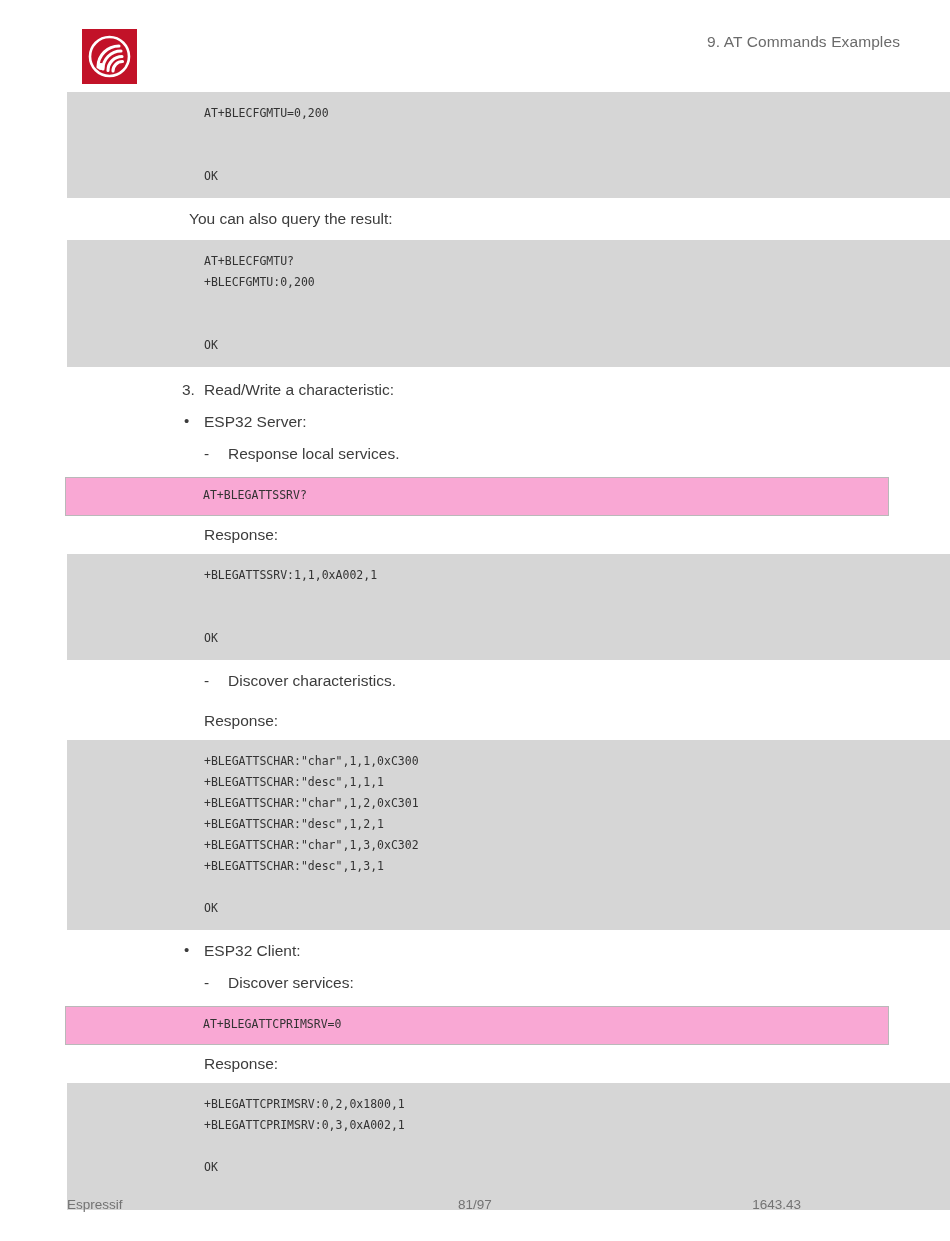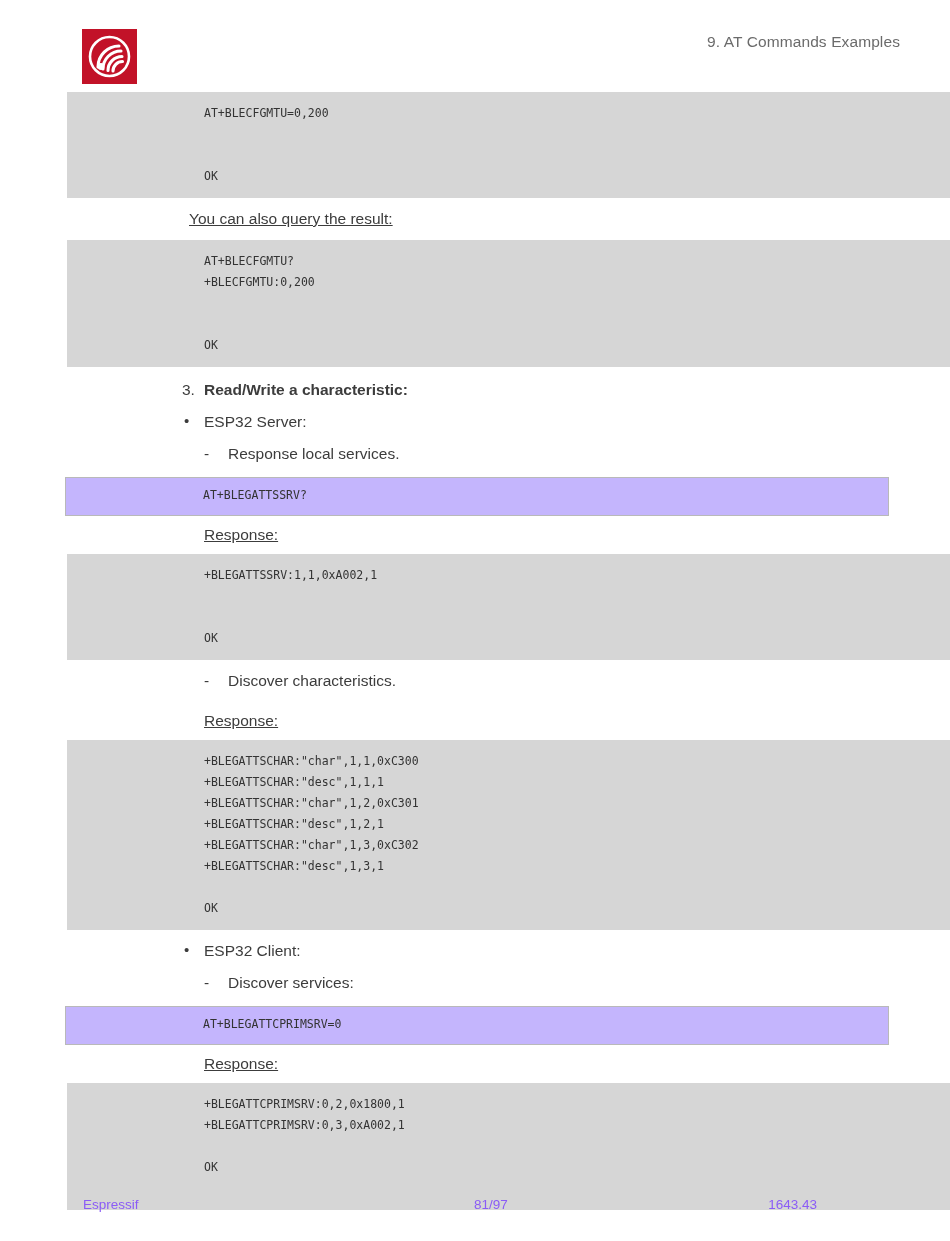--- a/index.html
+++ b/index.html
@@ -72,51 +72,50 @@
     white-space: pre;
   }
   .code-block .code-line.blank {
     color: transparent;
   }
 
   
   .code-box {
     width: 824px;
     margin-left: 65px;
-    background: #c4b5fd;
+    background: #f9a8d4;
     border: 1px solid #b9b9b9;
     padding: 7px 0 9px 0;
   }
   .code-box .code-line { padding-left: 137px; }
 
   
   .para {
     font-size: 15.5px;
     line-height: 22px;
     color: #3c3c3c;
     padding-left: 189px;
-    text-decoration: underline;
   }
   .para.resp { padding-left: 204px; }
 
   
   .ol-item {
     font-size: 15.5px;
     line-height: 22px;
     color: #3c3c3c;
     padding-left: 182px;
     position: relative;
   }
   .ol-item .marker {
     position: absolute;
     left: 182px;
     top: 0;
     width: 22px;
   }
-  .ol-item .txt { padding-left: 22px; display: inline-block; font-weight: bold; }
+  .ol-item .txt { padding-left: 22px; display: inline-block; }
 
   
   .ul-item {
     font-size: 15.5px;
     line-height: 22px;
     color: #3c3c3c;
     position: relative;
     padding-left: 204px;
   }
   .ul-item .marker {
@@ -139,26 +138,26 @@
     left: 204px;
     top: 0;
   }
   .sp-8  { height: 8px; }
   .sp-10 { height: 10px; }
   .sp-12 { height: 12px; }
 
   
   .page-footer {
     position: absolute;
-    left: 16px;
+    left: 0;
     bottom: 20px;
     width: 868px;
     height: 24px;
     font-size: 13.5px;
-    color: #8b5cf6;
+    color: #737373;
   }
   .footer-left   { position: absolute; left: 67px;  top: 0; }
   .footer-center { position: absolute; left: 0; top: 0; width: 950px; text-align: center; }
   .footer-right  { position: absolute; right: 67px; top: 0; }
 </style>
 </head>
 <body>
 
 <div class="page-header">
   <div class="logo-mark">

